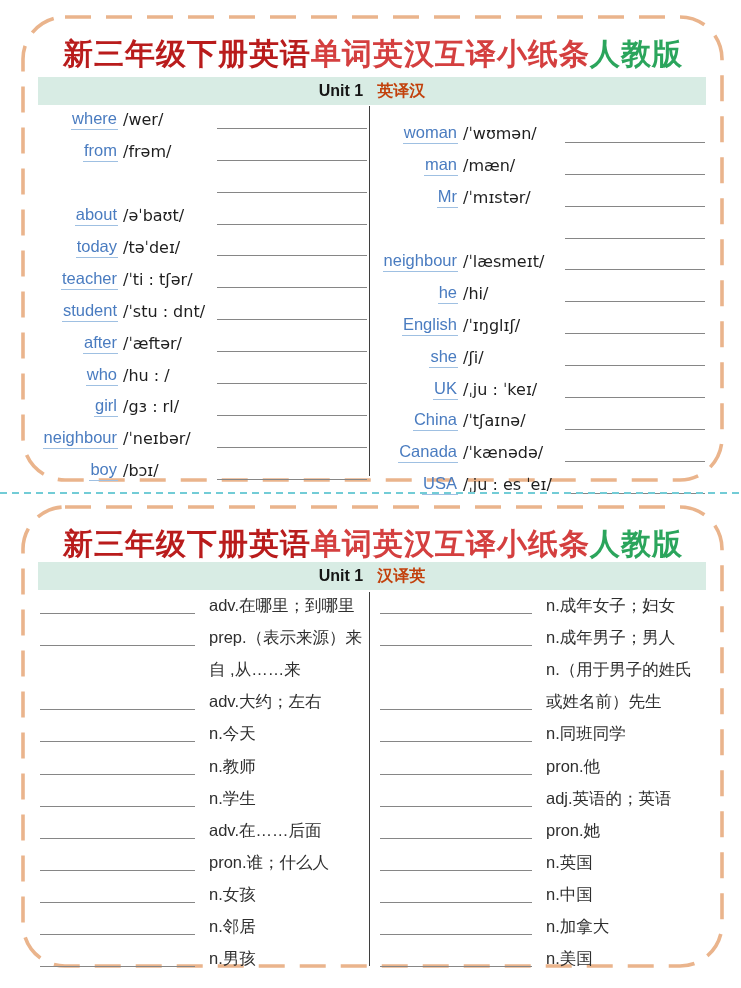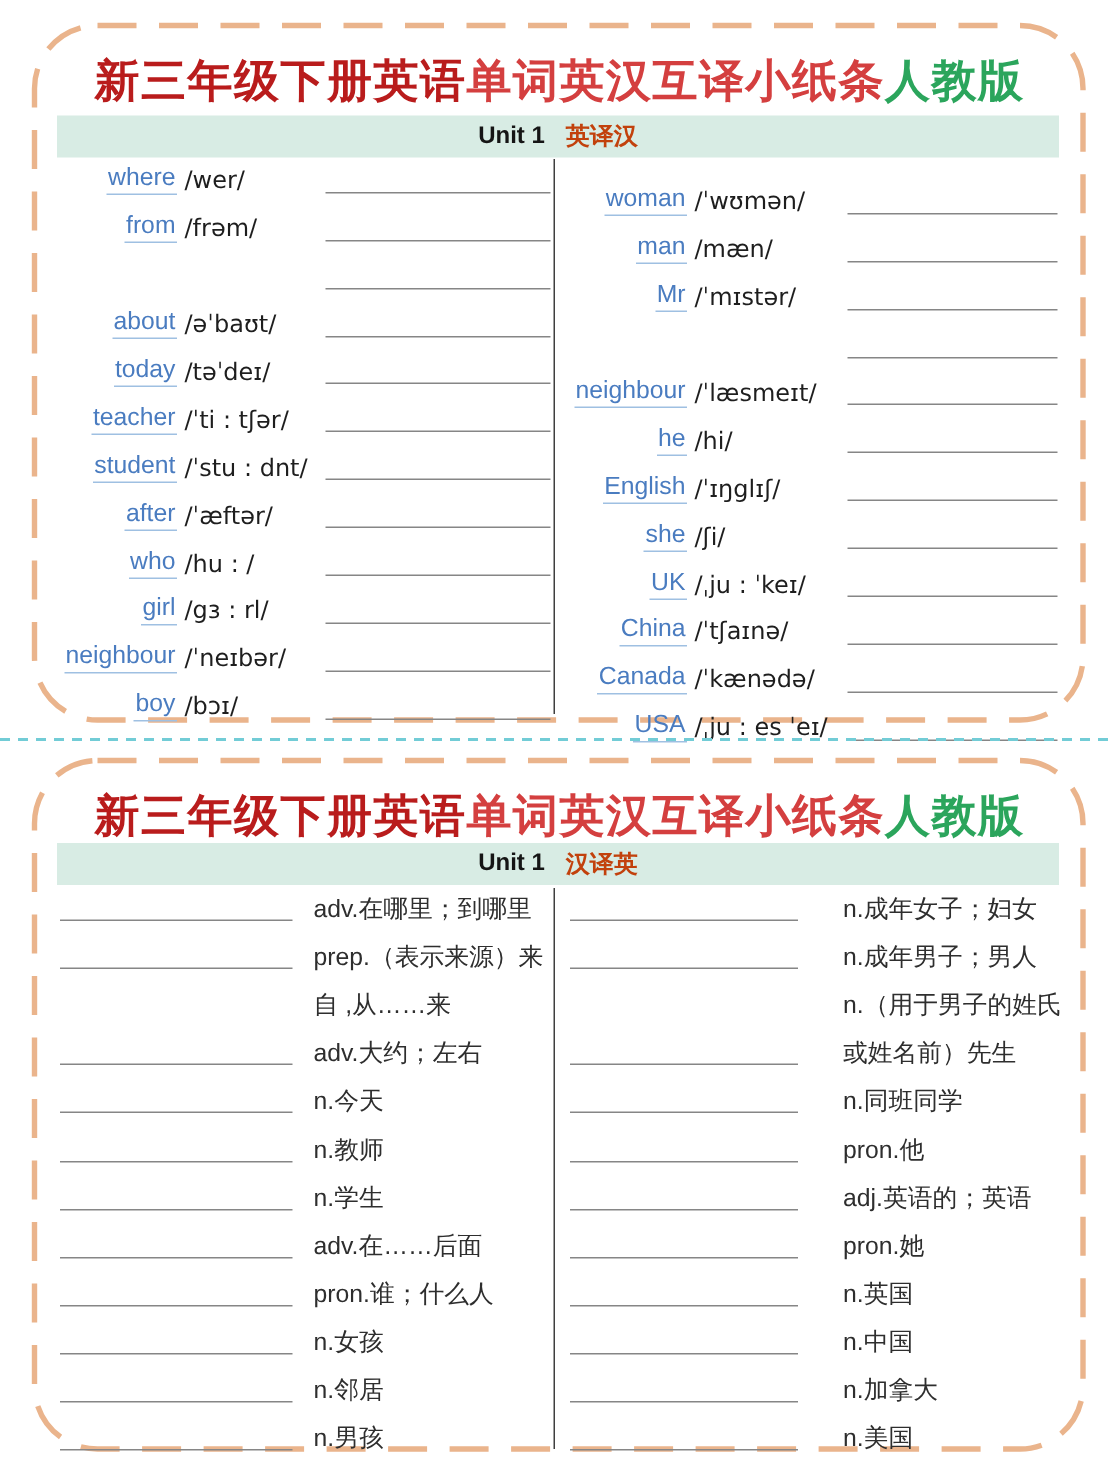--- a/index.html
+++ b/index.html
@@ -31,21 +31,21 @@
   .ans{flex:0 0 auto;width:150px;margin-left:4px;align-self:flex-end;margin-bottom:7px;
        border-bottom:1.5px solid #868686;height:0;}
   #s0-right .ans{width:140px;}
   
   .brow{display:flex;align-items:center;height:32.1px;}
   .bans{flex:0 0 155px;border-bottom:1.5px solid #868686;height:0;
         align-self:flex-end;margin-bottom:8px;}
   .bans.noline{visibility:hidden;}
   #s1-right .bans{flex-basis:152px;margin-left:8px;}
   .meaning{margin-left:14px;font-size:16.5px;color:#2e2e2e;white-space:nowrap;text-align:right;}
-  #s1-right .meaning{margin-left:30px;}
+  #s1-right .meaning{margin-left:14px;}
   
   .cutline{position:absolute;left:0;top:492px;width:741px;height:2px;
            background:repeating-linear-gradient(90deg,#72ccd6 0 7px,transparent 7px 12px);}
 </style>
 </head>
 <body>
 
 <div class="page">
 
   <section class="card" style="top:14px;height:470px;">

